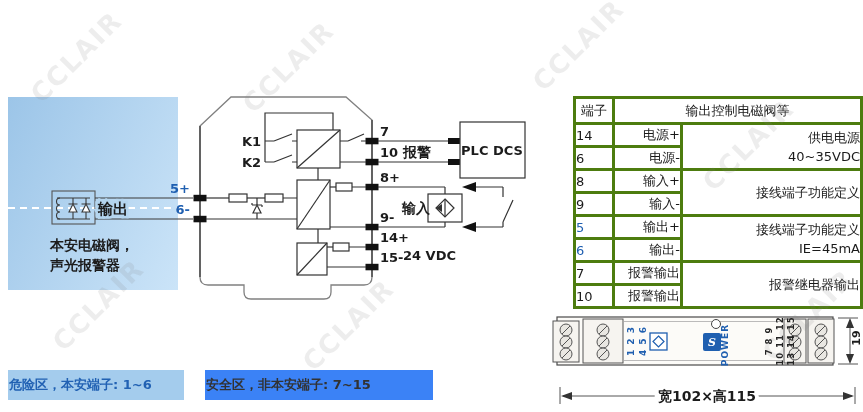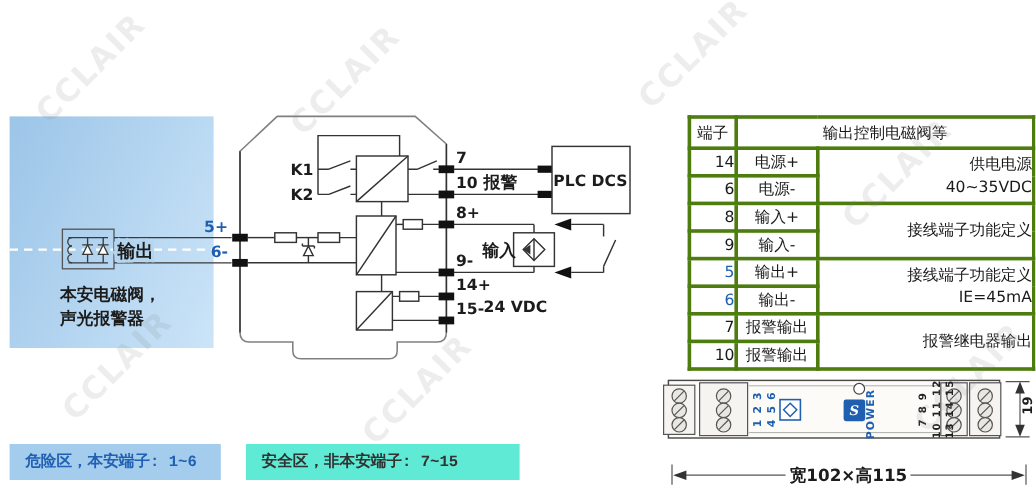--- a/index.html
+++ b/index.html
@@ -20,31 +20,31 @@
       background:linear-gradient(115deg,#9cc5e8,#cbe4f8);}
 
   svg.diag{position:absolute;left:0;top:0;z-index:3;}
 
   
   .tblwrap{position:absolute;left:573px;top:96px;z-index:4;}
   table.tterm{border-collapse:collapse;table-layout:fixed;}
   table.tterm th,table.tterm td{border:3px solid #4d7c0f;font-size:13px;font-weight:normal;
       color:#1a1a1a;padding:0;}
   table.tterm th{height:23px;text-align:center;}
-  td.c-no{width:37px;height:20px;text-align:right;}
+  td.c-no{width:37px;height:20px;text-align:left;}
   td.c-no.blue{color:#1f5fb0;}
-  td.c-name{width:67px;text-align:center;}
+  td.c-name{width:67px;text-align:right;}
   td.c-desc{width:182px;text-align:left;padding-left:7px;vertical-align:middle;}
   td.c-desc div{line-height:19px;text-align:right;}
 
   
   .zone{position:absolute;top:370px;height:30px;line-height:30px;font-size:13px;font-weight:bold;
-      padding-left:13px;z-index:2;box-sizing:border-box;font-family:Liberation Mono, monospace;}
+      padding-left:1px;z-index:2;box-sizing:border-box;}
   .zone.hz{left:8px;width:176px;background:#a4cced;color:#2161b3;}
-  .zone.sf{left:205px;width:228px;background:#5eead4;color:#323232;}
+  .zone.sf{left:205px;width:228px;background:#3b82f6;color:#323232;}
 
   
   .st{font:bold 13px "DejaVu Sans","Liberation Sans",sans-serif;fill:#1c1c1c;}
   .st14{font:bold 14px "DejaVu Sans","Liberation Sans",sans-serif;fill:#1c1c1c;}
   .st15{font:bold 15px "DejaVu Sans","Liberation Sans",sans-serif;fill:#1c1c1c;}
   .sb{font:bold 13px "DejaVu Sans","Liberation Sans",sans-serif;fill:#1f5fb0;}
   .tv{font:bold 8.5px "DejaVu Sans","Liberation Sans",sans-serif;fill:#222;letter-spacing:1px;}
   .tvb{font:bold 9px "DejaVu Sans","Liberation Sans",sans-serif;fill:#1f5fb0;letter-spacing:1px;}
   .dim{font:bold 11px "DejaVu Sans","Liberation Sans",sans-serif;fill:#1c1c1c;}
   .halo{paint-order:stroke;stroke:#fff;stroke-width:8px;}

